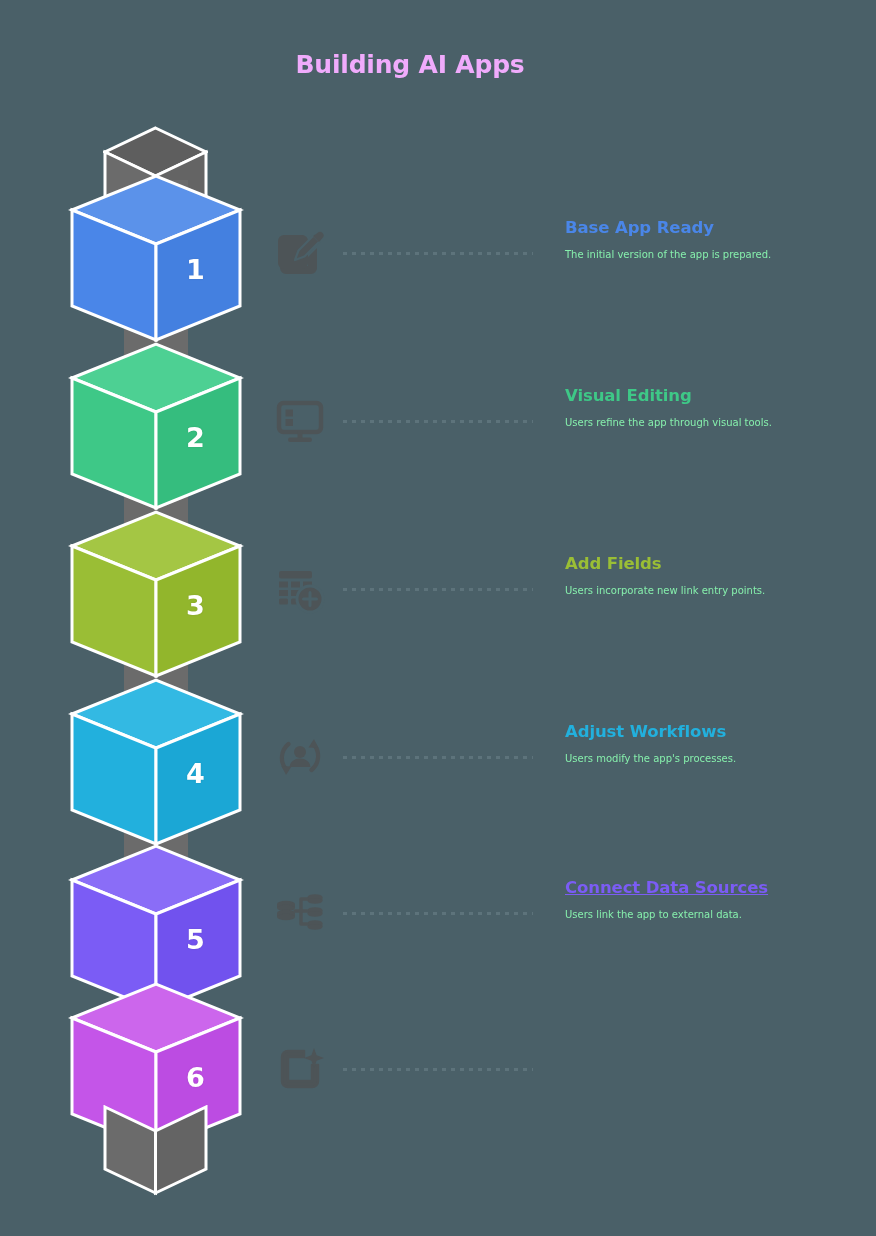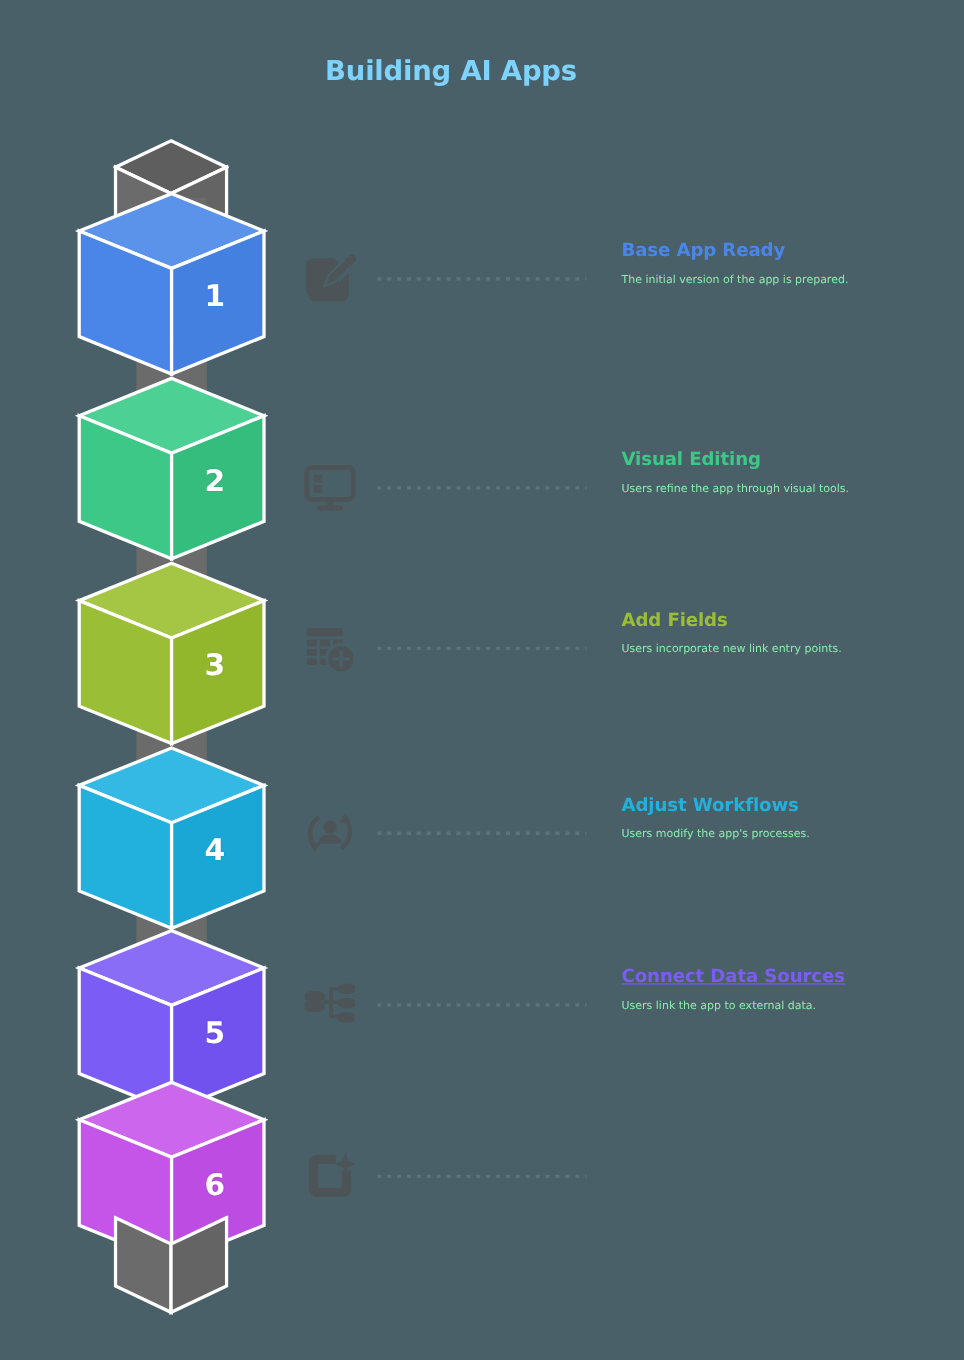--- a/index.html
+++ b/index.html
@@ -14,21 +14,21 @@
   }
 
   #page-title {
     position: absolute;
     top: 50px;
     left: 0;
     width: 820px;
     text-align: center;
     font-size: 25px;
     font-weight: bold;
-    color: #7dd3fc;
+    color: #f0abfc;
     letter-spacing: -0.2px;
   }
 
   
   #stack {
     position: absolute;
     left: 0;
     top: 0;
     width: 300px;
     height: 1236px;
@@ -205,21 +205,21 @@
       <path d="M39 9 l6 6 l3.5 -4 a3.4 3.4 0 0 0 -5 -5 z" fill="#4d5457"></path>
     </svg>
   </div>
   <div class="row-dots"></div>
   <div class="row-text">
     <div class="row-title" style="color:#4a86e8;">Base App Ready</div>
     <div class="row-desc">The initial version of the app is prepared.</div>
   </div>
 </div>
 
-<div class="row" style="top:408px;text-decoration:underline;">
+<div class="row" style="top:386px;text-decoration:underline;">
   <div class="row-icon">
     <svg width="52" height="52" viewBox="0 0 52 52">
       <rect x="5" y="8" width="42" height="29" rx="4.5" fill="none" stroke="#4d5457" stroke-width="4.5"></rect>
       <rect x="11.5" y="14.5" width="7.5" height="7" fill="#4d5457"></rect>
       <rect x="11.5" y="24" width="7.5" height="7" fill="#4d5457"></rect>
       <rect x="23.5" y="36" width="5" height="8" fill="#4d5457"></rect>
       <rect x="14" y="42.5" width="24" height="4.5" rx="2.2" fill="#4d5457"></rect>
     </svg>
   </div>
   <div class="row-dots"></div>

